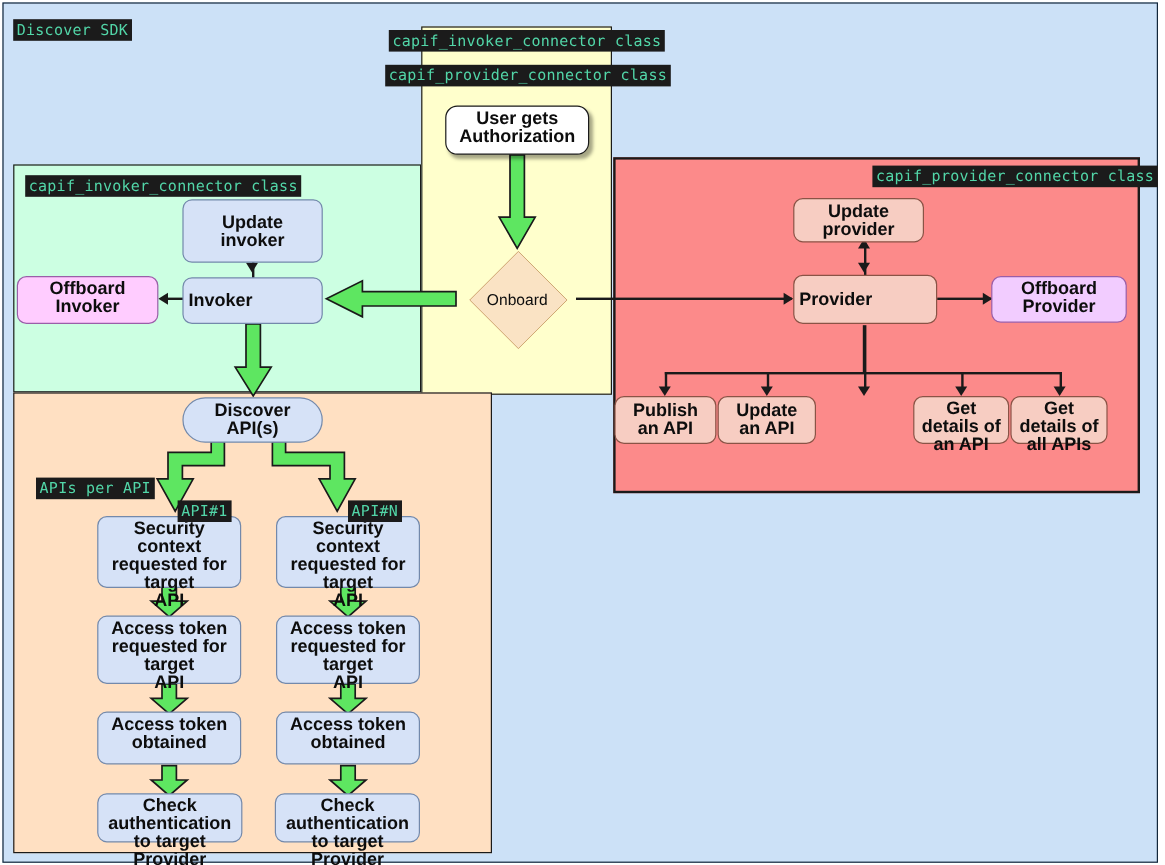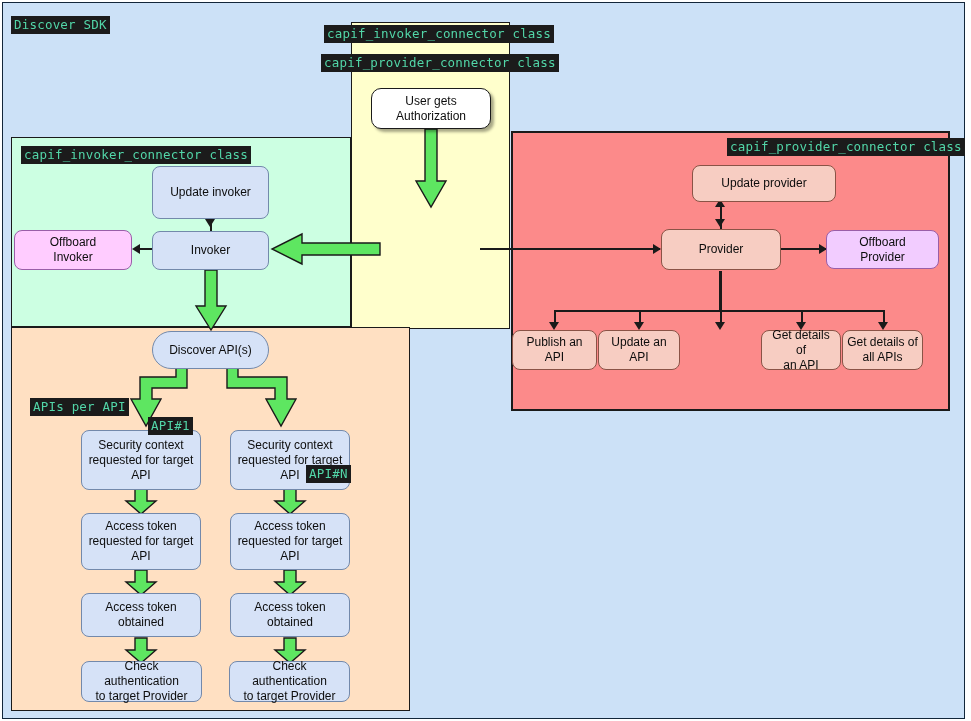--- a/index.html
+++ b/index.html
@@ -15,22 +15,22 @@
   #provider-region{left:511px;top:131px;width:439px;height:280px;background:#fc8a8a;border:2px solid #1a1a1a;}
   #discoverer-region{left:11px;top:327px;width:399px;height:384px;background:#ffe0c2;}
 
   
   .codelabel{position:absolute;background:#1b1b1b;color:#52d6a8;
     font-family:"DejaVu Sans Mono", monospace;font-size:12.5px;line-height:16px;
     padding:1px 3px;white-space:nowrap;letter-spacing:.2px;z-index:40;}
 
   
   .node{position:absolute;box-sizing:border-box;display:flex;align-items:center;
-    justify-content:center;text-align:center;border-radius:8px;
-    font-size:12px;line-height:15px;color:#0d0d0d;padding:2px 4px;z-index:20;}
+    text-align:center;border-radius:8px;
+    font-size:15px;line-height:15px;color:#0d0d0d;padding:2px 4px;z-index:20;font-weight:bold;}
   .n-blue{background:#d6e2f7;border:1px solid #7389ab;}
   .n-pink{background:#ffccff;border:1px solid #9a5ea8;}
   .n-lilac{background:#f2ccff;border:1px solid #9a5ea8;}
   .n-salmon{background:#f7cdc2;border:1px solid #8a5346;}
   .n-white{background:#ffffff;border:1.5px solid #1a1a1a;border-radius:10px;
     box-shadow:3px 3px 3px rgba(0,0,0,.35);}
 
   
   #onboard-node{position:absolute;width:100px;height:80px;z-index:20;}
   #onboard-node .dia{position:absolute;left:10px;top:0px;width:80px;height:80px;
@@ -164,39 +164,43 @@
     <svg width="34" height="27" viewBox="0 0 34 27">
       <path class="gfill" d="M11 0 H23 V12 H32 L17 25 L2 12 H11 Z"></path>
     </svg>
   </div>
 
   <div class="node n-white" style="left:371px;top:88px;width:120px;height:41px;flex-direction:column;">
     <span>User gets</span>
     <span>Authorization</span>
   </div>
 
+  <div id="onboard-node" style="left:381px;top:209px;">
+    <div class="dia"></div>
+    <div class="lbl">Onboard</div>
+  </div>
 
   <div class="node n-blue" style="left:152px;top:166px;width:117px;height:53px;">
     <span>Update invoker</span>
   </div>
   <div class="node n-blue" style="left:152px;top:231px;width:117px;height:39px;">
     <span>Invoker</span>
   </div>
   <div class="node n-pink" style="left:14px;top:230px;width:118px;height:40px;flex-direction:column;">
     <span>Offboard</span>
     <span>Invoker</span>
   </div>
 
   <div class="node n-blue" style="left:152px;top:331px;width:117px;height:38px;border-radius:19px;">
     <span>Discover API(s)</span>
   </div>
 
   <div class="codelabel" style="left:30px;top:398px;">APIs per API</div>
   <div class="codelabel" style="left:148px;top:417px;">API#1</div>
-  <div class="codelabel" style="left:306px;top:417px;margin-top:48px;">API#N</div>
+  <div class="codelabel" style="left:290px;top:417px;">API#N</div>
 
   <div class="node n-blue" style="left:81px;top:430px;width:120px;height:60px;flex-direction:column;">
     <span>Security context</span>
     <span>requested for target</span>
     <span>API</span>
   </div>
   <div class="node n-blue" style="left:81px;top:513px;width:120px;height:57px;flex-direction:column;">
     <span>Access token</span>
     <span>requested for target</span>
     <span>API</span>
@@ -222,21 +226,21 @@
   </div>
   <div class="node n-blue" style="left:230px;top:593px;width:120px;height:44px;flex-direction:column;">
     <span>Access token</span>
     <span>obtained</span>
   </div>
   <div class="node n-blue" style="left:229px;top:661px;width:121px;height:41px;flex-direction:column;">
     <span>Check authentication</span>
     <span>to target Provider</span>
   </div>
 
-  <div class="node n-salmon" style="left:661px;top:165px;width:144px;height:37px;margin-left:31px;">
+  <div class="node n-salmon" style="left:661px;top:165px;width:109px;height:37px;">
     <span>Update provider</span>
   </div>
   <div class="node n-salmon" style="left:661px;top:229px;width:120px;height:41px;">
     <span>Provider</span>
   </div>
   <div class="node n-lilac" style="left:826px;top:230px;width:113px;height:39px;flex-direction:column;">
     <span>Offboard</span>
     <span>Provider</span>
   </div>
 

